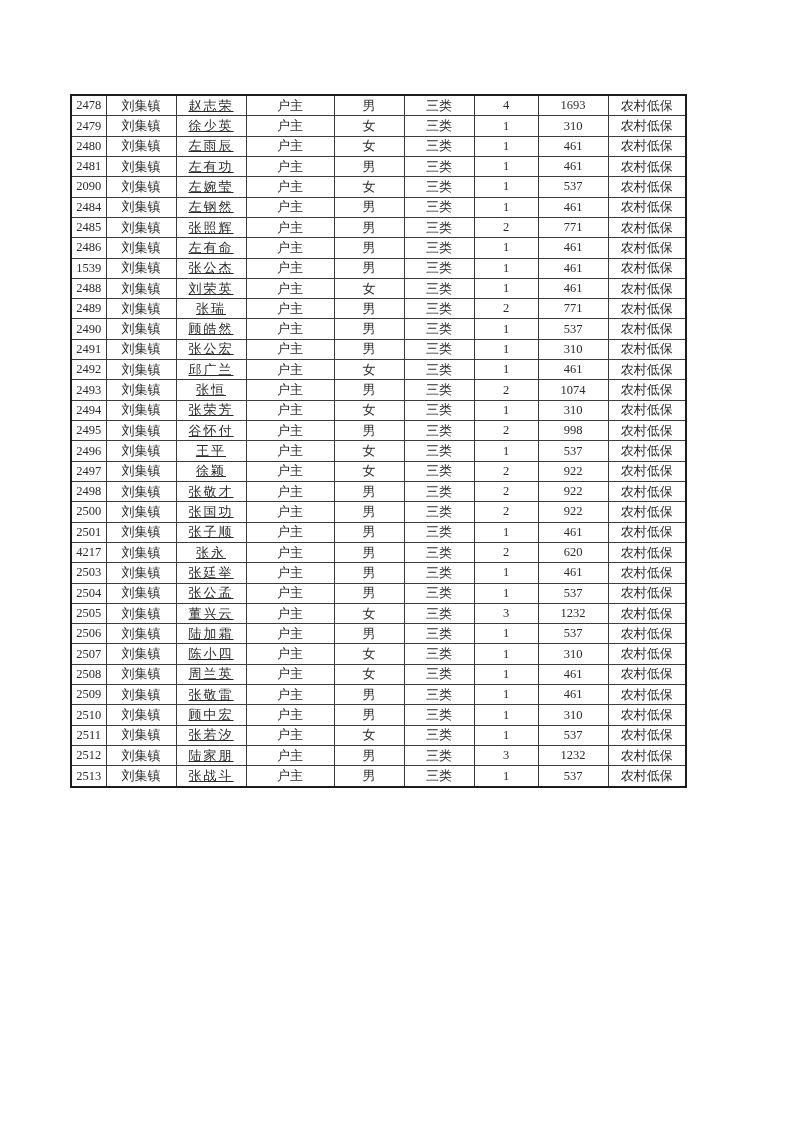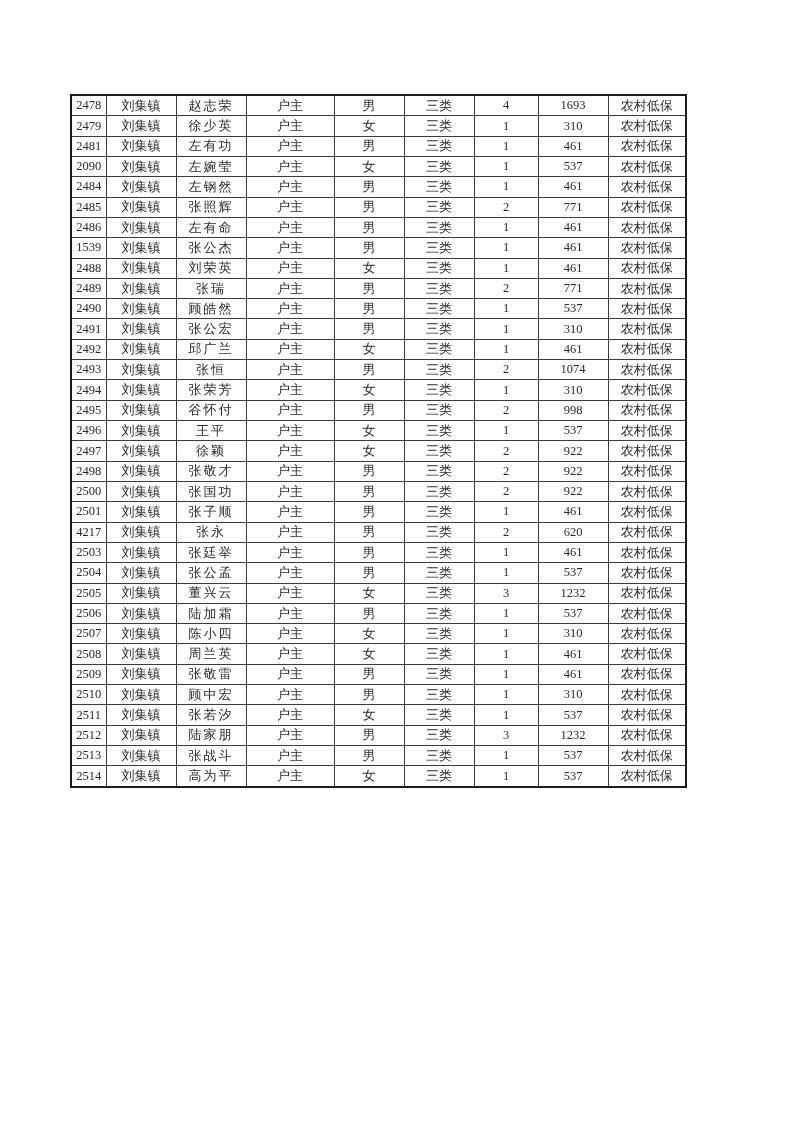--- a/index.html
+++ b/index.html
@@ -30,20 +30,21 @@
     text-align: center;
     vertical-align: middle;
     padding: 0;
     font-size: 13px;
     color: #2b2b2b;
     white-space: nowrap;
     overflow: hidden;
   }
   table.welfare-table td.c-name {
     letter-spacing: 2px;
+    text-decoration: underline;
   }
   table.welfare-table td.c-serial,
   table.welfare-table td.c-count,
   table.welfare-table td.c-amount {
     font-size: 12.5px;
   }
 </style>
 </head>
 <body>
 
@@ -77,20 +78,31 @@
           <td class="c-town">刘集镇</td>
           <td class="c-name">徐少英</td>
           <td class="c-relation">户主</td>
           <td class="c-gender">女</td>
           <td class="c-category">三类</td>
           <td class="c-count">1</td>
           <td class="c-amount">310</td>
           <td class="c-welfare-type">农村低保</td>
         </tr>
         <tr>
+          <td class="c-serial">2480</td>
+          <td class="c-town">刘集镇</td>
+          <td class="c-name">左雨辰</td>
+          <td class="c-relation">户主</td>
+          <td class="c-gender">女</td>
+          <td class="c-category">三类</td>
+          <td class="c-count">1</td>
+          <td class="c-amount">461</td>
+          <td class="c-welfare-type">农村低保</td>
+        </tr>
+        <tr>
           <td class="c-serial">2481</td>
           <td class="c-town">刘集镇</td>
           <td class="c-name">左有功</td>
           <td class="c-relation">户主</td>
           <td class="c-gender">男</td>
           <td class="c-category">三类</td>
           <td class="c-count">1</td>
           <td class="c-amount">461</td>
           <td class="c-welfare-type">农村低保</td>
         </tr>
@@ -412,31 +424,20 @@
           <td class="c-count">3</td>
           <td class="c-amount">1232</td>
           <td class="c-welfare-type">农村低保</td>
         </tr>
         <tr>
           <td class="c-serial">2513</td>
           <td class="c-town">刘集镇</td>
           <td class="c-name">张战斗</td>
           <td class="c-relation">户主</td>
           <td class="c-gender">男</td>
-          <td class="c-category">三类</td>
-          <td class="c-count">1</td>
-          <td class="c-amount">537</td>
-          <td class="c-welfare-type">农村低保</td>
-        </tr>
-        <tr>
-          <td class="c-serial">2514</td>
-          <td class="c-town">刘集镇</td>
-          <td class="c-name">高为平</td>
-          <td class="c-relation">户主</td>
-          <td class="c-gender">女</td>
           <td class="c-category">三类</td>
           <td class="c-count">1</td>
           <td class="c-amount">537</td>
           <td class="c-welfare-type">农村低保</td>
         </tr>
       </tbody>
   </table>
 </div>
 
 </body></html>

